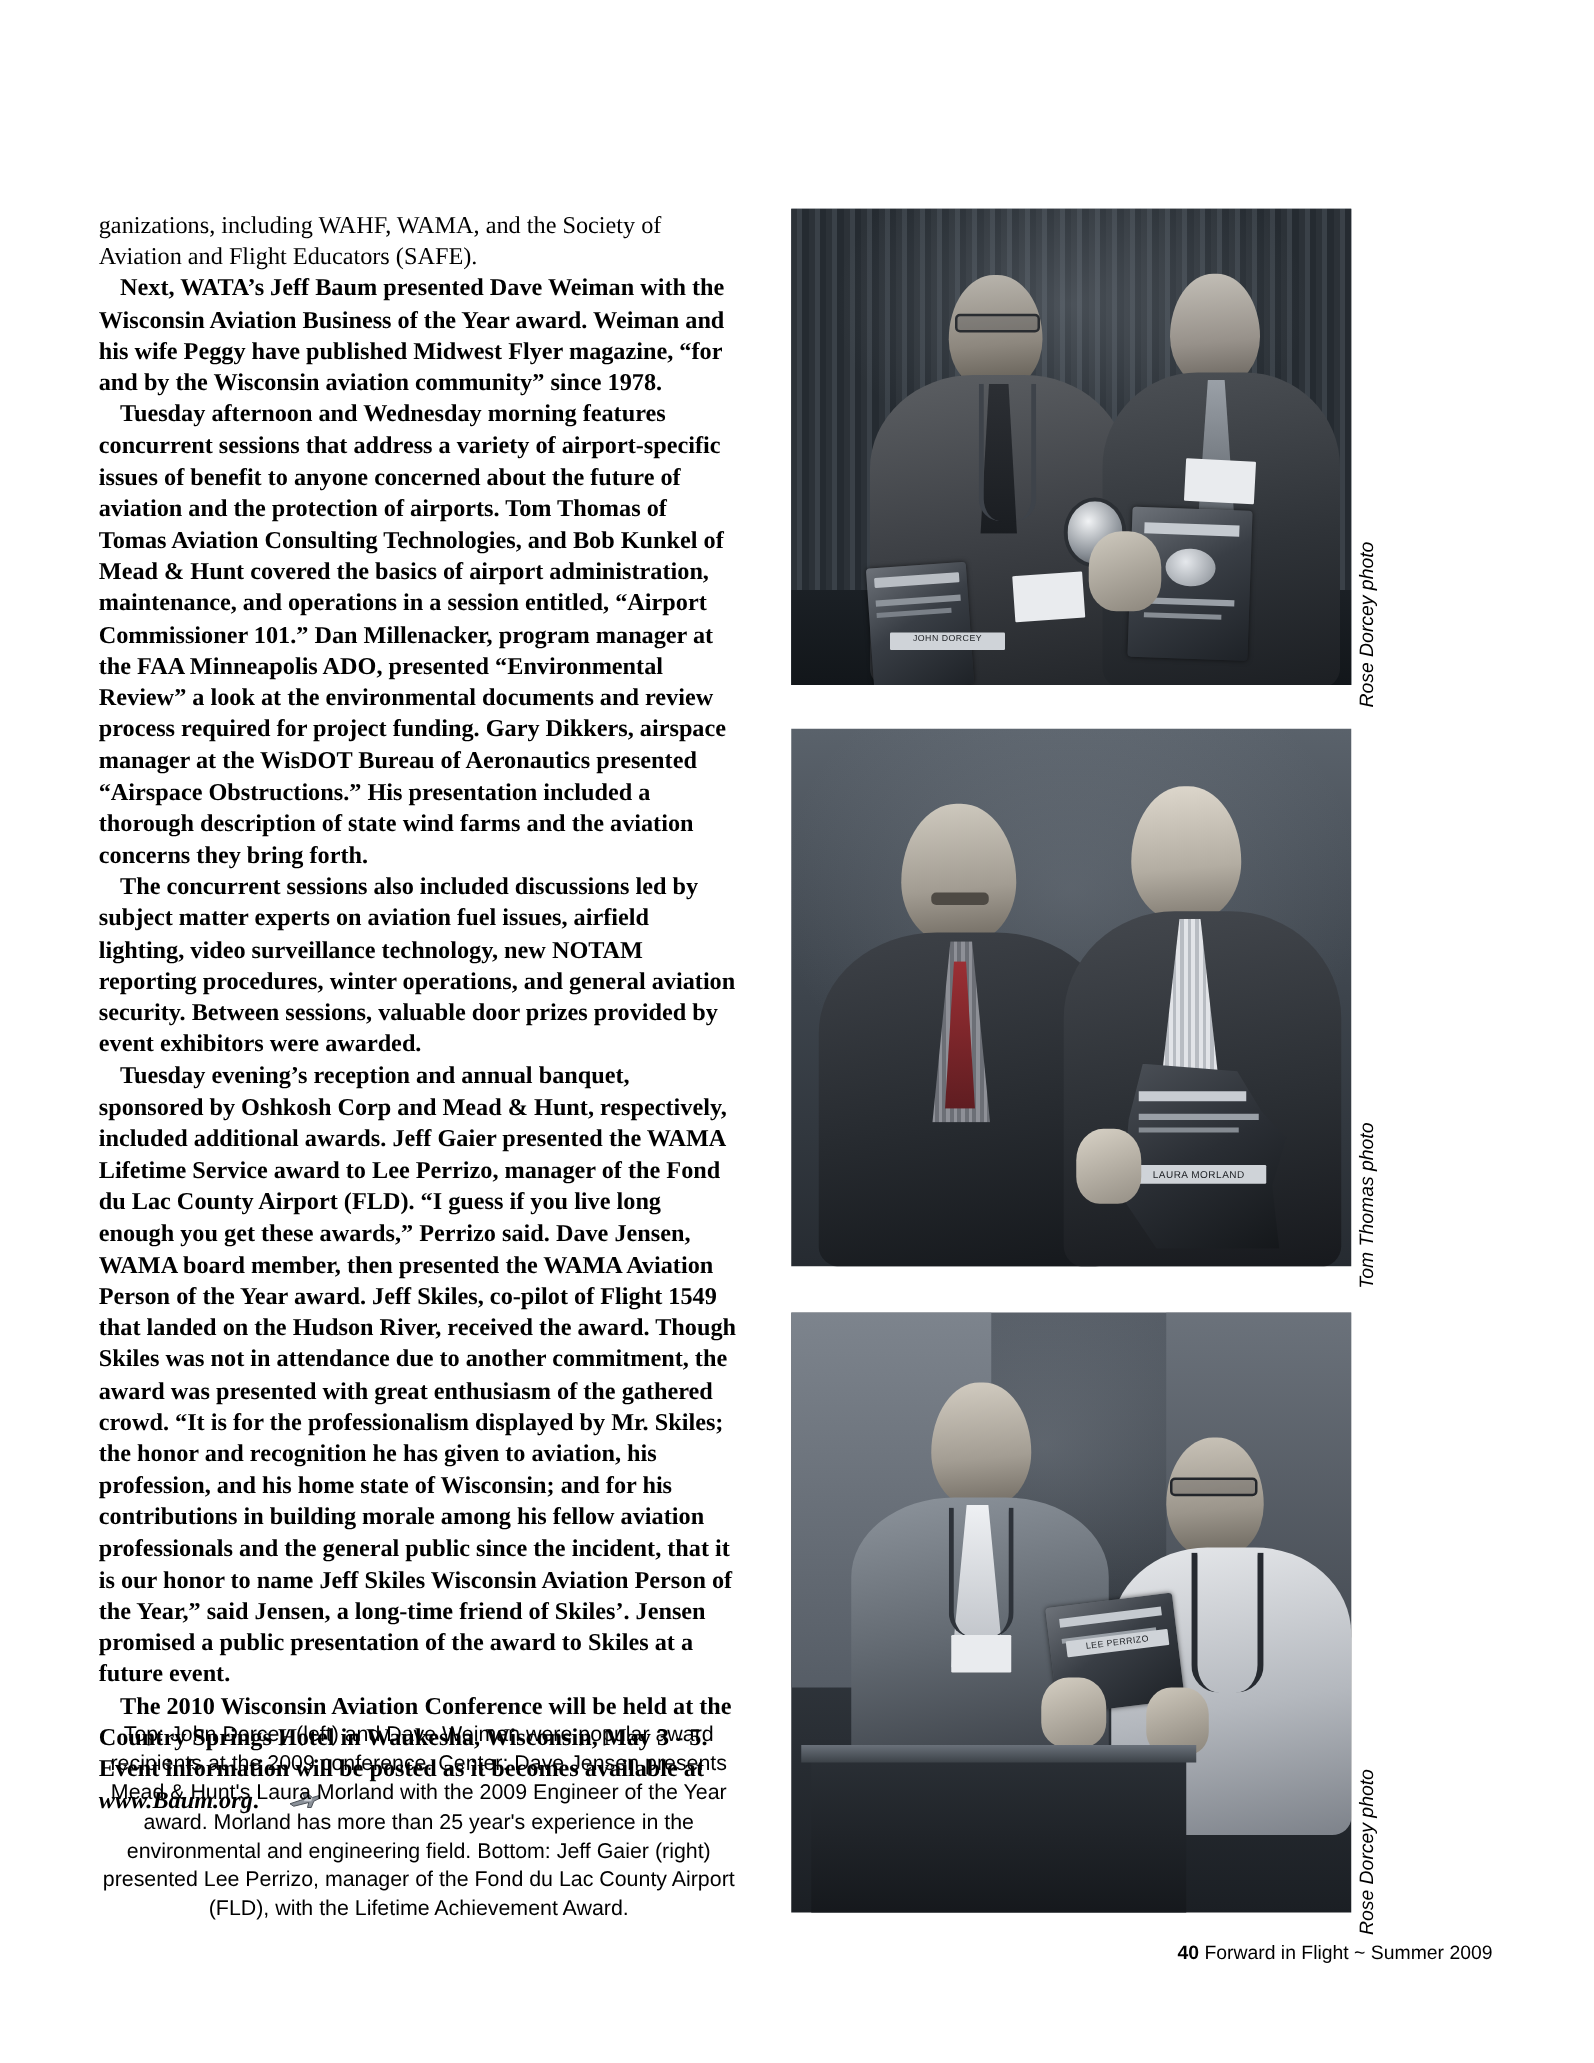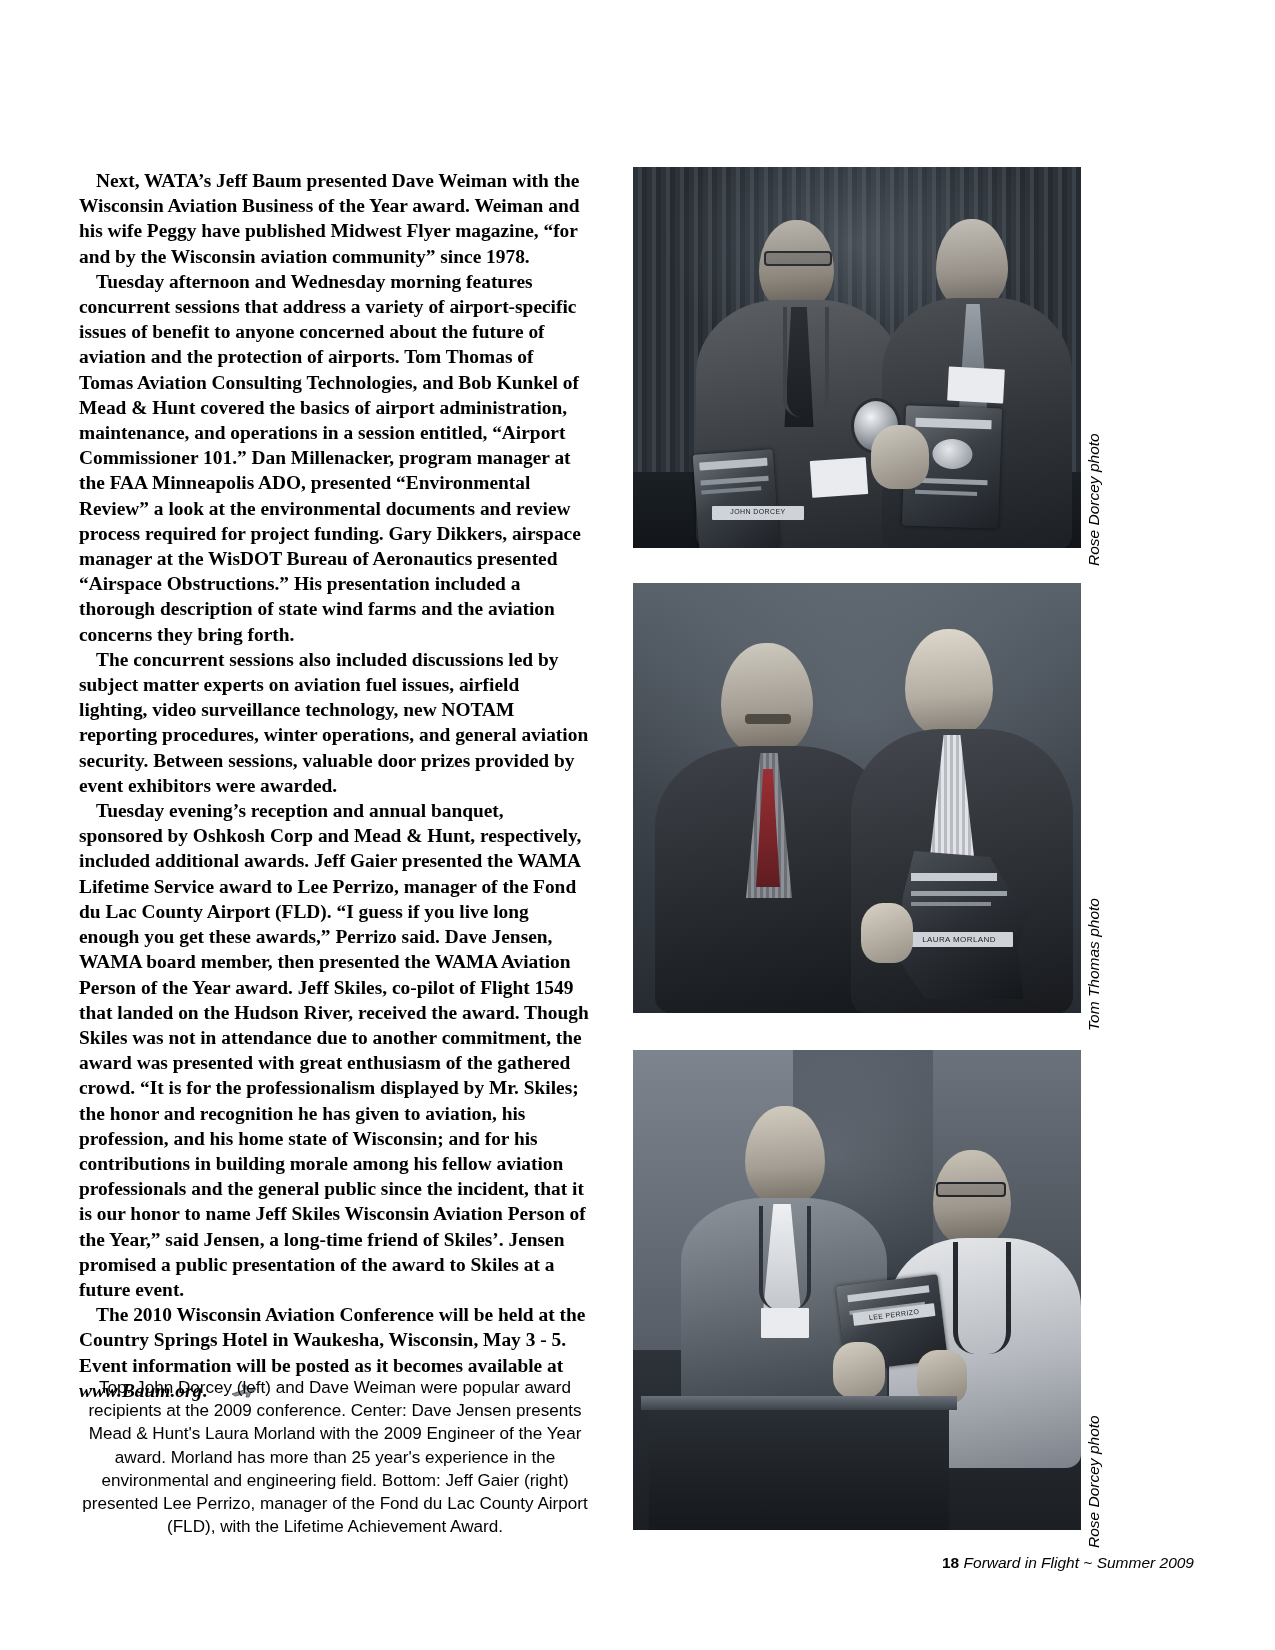--- a/index.html
+++ b/index.html
@@ -155,30 +155,30 @@
     font-family: "Liberation Sans", "DejaVu Sans", sans-serif;
     font-size: 15.5px;
     color: #000000;
     white-space: nowrap;
   }
   .footer .pg {
     font-weight: bold;
     font-style: normal;
   }
   .footer .ft {
-    font-style: italic;
     margin-top: 26px;
   }
 </style>
 </head>
 <body>
 
 <div class="page">
 
   <div class="text-column">
+    <p class="body-para">ganizations, including WAHF, WAMA, and the Society of Aviation and Flight Educators (SAFE).</p>
     <p class="body-para indent">Next, WATA’s Jeff Baum presented Dave Weiman with the Wisconsin Aviation Business of the Year award. Weiman and his wife Peggy have published Midwest Flyer magazine, “for and by the Wisconsin aviation community” since 1978.</p>
     <p class="body-para indent">Tuesday afternoon and Wednesday morning features concurrent sessions that address a variety of airport-specific issues of benefit to anyone concerned about the future of aviation and the protection of airports. Tom Thomas of Tomas Aviation Consulting Technologies, and Bob Kunkel of Mead &amp; Hunt covered the basics of airport administration, maintenance, and operations in a session entitled, “Airport Commissioner 101.” Dan Millenacker, program manager at the FAA Minneapolis ADO, presented “Environmental Review” a look at the environmental documents and review process required for project funding. Gary Dikkers, airspace manager at the WisDOT Bureau of Aeronautics presented “Airspace Obstructions.” His presentation included a thorough description of state wind farms and the aviation concerns they bring forth.</p>
     <p class="body-para indent">The concurrent sessions also included discussions led by subject matter experts on aviation fuel issues, airfield lighting, video surveillance technology, new NOTAM reporting procedures, winter operations, and general aviation security. Between sessions, valuable door prizes provided by event exhibitors were awarded.</p>
     <p class="body-para indent">Tuesday evening’s reception and annual banquet, sponsored by Oshkosh Corp and Mead &amp; Hunt, respectively, included additional awards. Jeff Gaier presented the WAMA Lifetime Service award to Lee Perrizo, manager of the Fond du Lac County Airport (FLD). “I guess if you live long enough you get these awards,” Perrizo said. Dave Jensen, WAMA board member, then presented the WAMA Aviation Person of the Year award. Jeff Skiles, co-pilot of Flight 1549 that landed on the Hudson River, received the award. Though Skiles was not in attendance due to another commitment, the award was presented with great enthusiasm of the gathered crowd. “It is for the professionalism displayed by Mr. Skiles; the honor and recognition he has given to aviation, his profession, and his home state of Wisconsin; and for his contributions in building morale among his fellow aviation professionals and the general public since the incident, that it is our honor to name Jeff Skiles Wisconsin Aviation Person of the Year,” said Jensen, a long-time friend of Skiles’. Jensen promised a public presentation of the award to Skiles at a future event.</p>
     <p class="body-para indent"><span>The 2010 Wisconsin Aviation Conference will be held at the Country Springs Hotel in Waukesha, Wisconsin, May 3 - 5. Event information will be posted as it becomes available at </span><span class="url-italic">www.Baum.org</span><span>.</span><span class="plane-glyph">
         <svg viewBox="0 0 26 17" width="26" height="17" aria-hidden="true">
           <path d="M1 11 L13 7 L11 2 L14 2 L19 6 L24 4.5 L25 6.5 L20 9 L18 14 L15 14 L16 10 L4 13 Z" fill="#8b9199" stroke="#4b5158" stroke-width="0.8"></path>
           <path d="M13 7 L19 6 L18 9 L12 9 Z" fill="#c8ccd2"></path>
         </svg>
       </span></p>
@@ -309,16 +309,16 @@
                   background:linear-gradient(160deg,#cec8bc,#8b857b);"></div>
 
       <div class="podium" style="left:16px; top:352px; width:300px; height:128px;"></div>
       <div style="position:absolute; left:8px; top:346px; width:316px; height:14px;
                   background:linear-gradient(180deg,#6a717a,#3c4248);"></div>
     </div>
   </div>
   <div class="credit" style="left:1103px; top:1530px;">Rose Dorcey photo</div>
 
   <div class="footer">
-    <span class="pg">18</span><span class="ft"> <span>Forward in Flight ~ Summer 2009</span></span>
+    <span class="pg">40</span><span class="ft"> <span>Forward in Flight ~ Summer 2009</span></span>
   </div>
 
 </div>
 
 </body></html>

